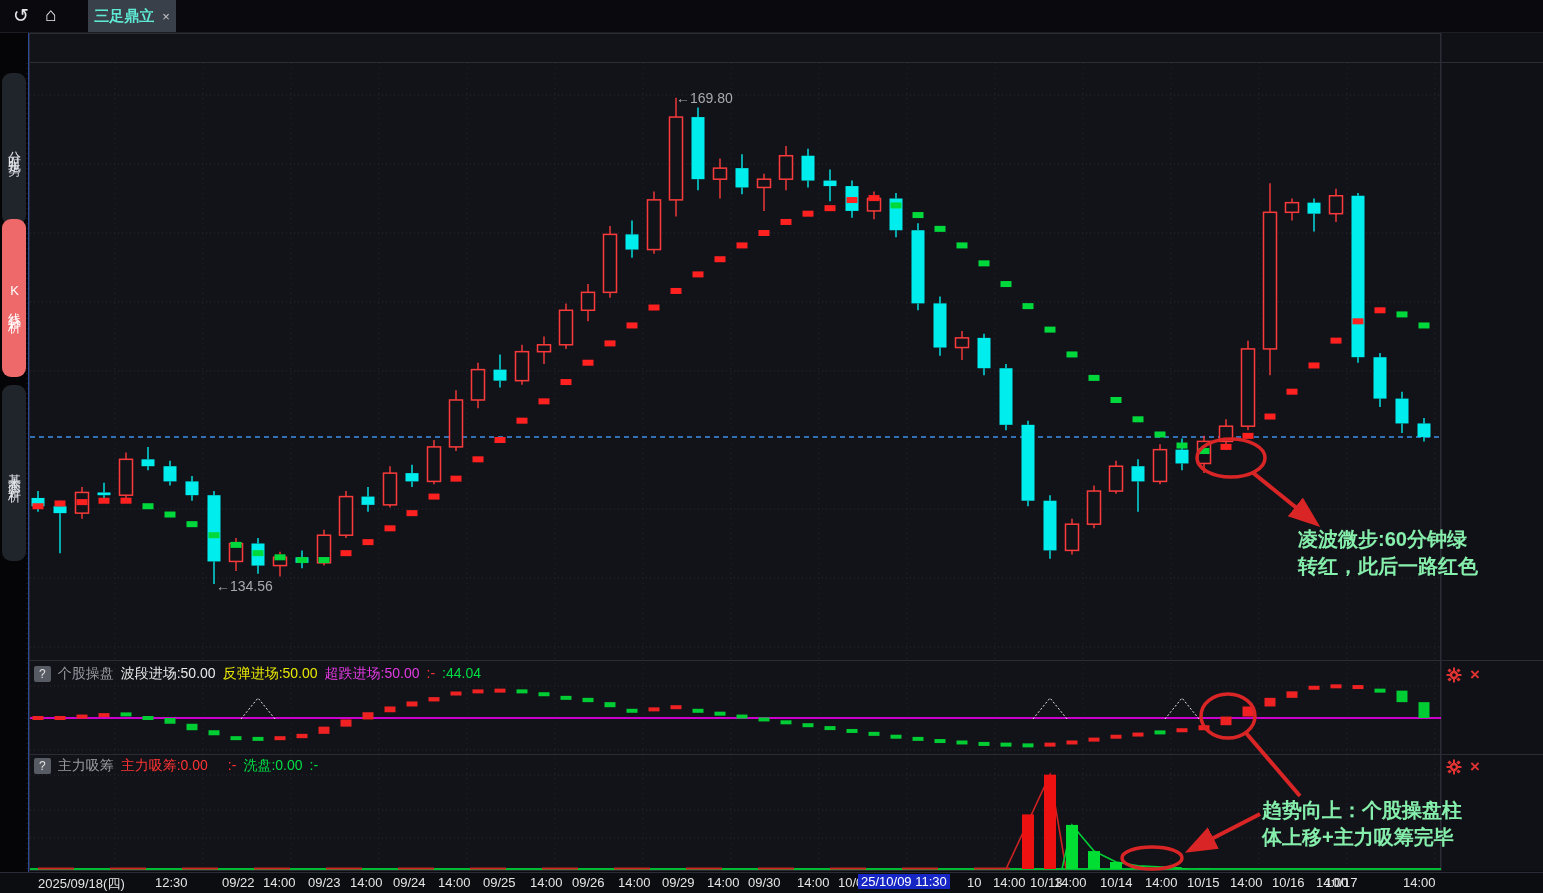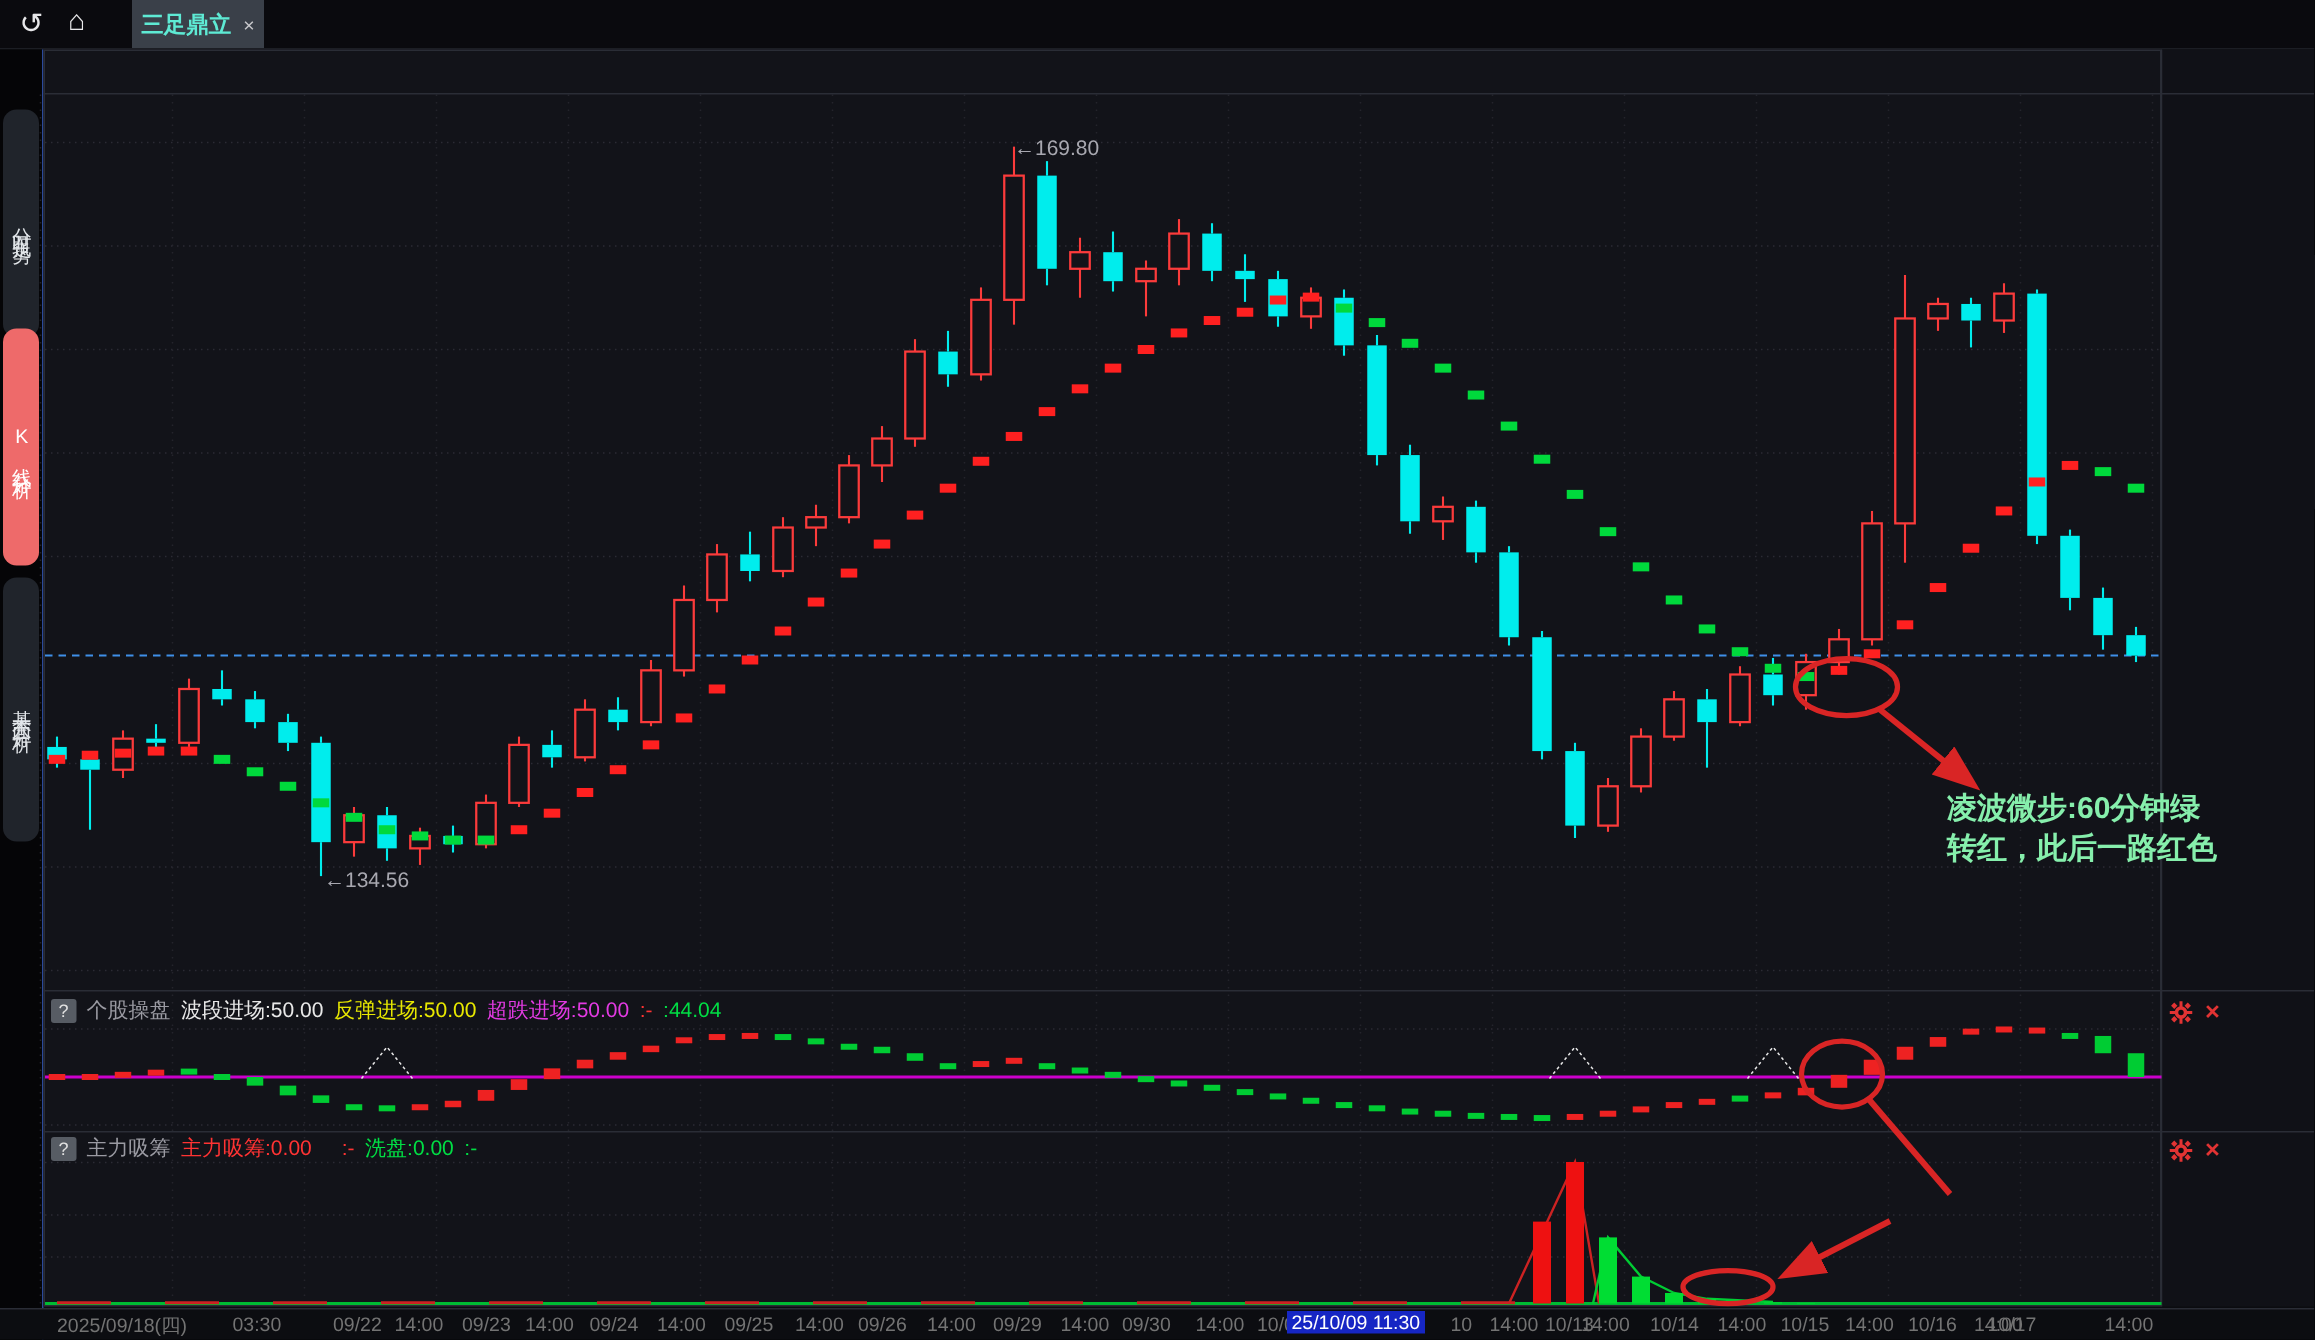--- a/index.html
+++ b/index.html
@@ -28,21 +28,21 @@
   .t-cyan{color:#00c8f0;} .t-gray{color:#9a9aa2;} .t-white{color:#e8e8e8;} .t-yellow{color:#e8e800;}
   .qbadge{background:#575c64;color:#e2e2e2;font-size:12px;padding:0 5px;border-radius:2px;line-height:16px;cursor:pointer;}
   
   #wm{position:absolute;left:42px;top:88px;display:flex;align-items:center;gap:8px;opacity:.85;}
   #wm .logo{width:34px;height:34px;border-radius:50%;background:radial-gradient(circle at 35% 35%,#7e2a22 0 40%,#5c1d18 70%,#40130f 100%);position:relative;overflow:hidden;}
   #wm .logo:after{content:"";position:absolute;left:4px;top:13px;width:30px;height:9px;background:#8a8f96;border-radius:50% 40% 40% 50%;transform:rotate(-12deg);opacity:.85;}
   #wm .wmtext{color:#34343b;font-size:27px;font-weight:bold;letter-spacing:3px;}
   
   .ylab{position:absolute;left:1470px;color:#a0a0a8;font-size:14px;}
   .ytick{position:absolute;left:1441px;width:7px;height:1px;background:#5a5a62;}
-  .tlab{position:absolute;top:875px;color:#737373;font-size:13px;white-space:nowrap;}
+  .tlab{position:absolute;top:875px;color:#e5e5e5;font-size:13px;white-space:nowrap;}
   .tlab.hl{background:#1626c4;color:#fff;padding:0 3px;top:874px;}
   #timeaxis-bg{position:absolute;left:0;top:872px;width:1543px;height:21px;background:#0c0d11;border-top:1px solid #2a2d36;}
   
   #pricebox{position:absolute;left:1442px;top:421px;width:100px;height:36px;background:#1822bb;color:#00f56a;font-size:14px;text-align:right;}
   #pricebox div{padding:1px 6px 0 0;line-height:17px;}
   
   .subhdr{position:absolute;left:34px;display:flex;align-items:center;gap:7px;font-size:14px;white-space:nowrap;z-index:5;}
   
   .panectl{position:absolute;display:flex;gap:8px;align-items:center;z-index:6;}
   .panectl .xch{color:#e23333;font-size:17px;font-weight:bold;cursor:pointer;line-height:14px;}
@@ -582,21 +582,21 @@
       <div class="ytick" style="top: 775px;"></div>
       <div class="ylab" style="top: 766px;">24.19</div>
       <div class="ytick" style="top: 810px;"></div>
       <div class="ylab" style="top: 801px;">16.13</div>
       <div class="ytick" style="top: 838px;"></div>
       <div class="ylab" style="top: 829px;">8.06</div>
     </div>
   <div id="timeaxis-bg"></div>
   <div id="taxis">
       <div class="tlab" style="left: 38px;">2025/09/18(四)</div>
-      <div class="tlab" style="left: 155px;">03:30</div>
+      <div class="tlab" style="left: 155px;">12:30</div>
       <div class="tlab" style="left: 222px;">09/22</div>
       <div class="tlab" style="left: 263px;">14:00</div>
       <div class="tlab" style="left: 308px;">09/23</div>
       <div class="tlab" style="left: 350px;">14:00</div>
       <div class="tlab" style="left: 393px;">09/24</div>
       <div class="tlab" style="left: 438px;">14:00</div>
       <div class="tlab" style="left: 483px;">09/25</div>
       <div class="tlab" style="left: 530px;">14:00</div>
       <div class="tlab" style="left: 572px;">09/26</div>
       <div class="tlab" style="left: 618px;">14:00</div>
@@ -624,14 +624,18 @@
     <div>145.21</div>
     <div>-10.9%</div>
   </div>
 
   <div id="handle"></div>
 
   <div class="anno" style="left:1298px;top:526px">
     <div>凌波微步:60分钟绿</div>
     <div>转红，此后一路红色</div>
   </div>
+  <div class="anno" style="left:1262px;top:797px">
+    <div>趋势向上：个股操盘柱</div>
+    <div>体上移+主力吸筹完毕</div>
+  </div>
 
 </div>
 
 </body></html>

